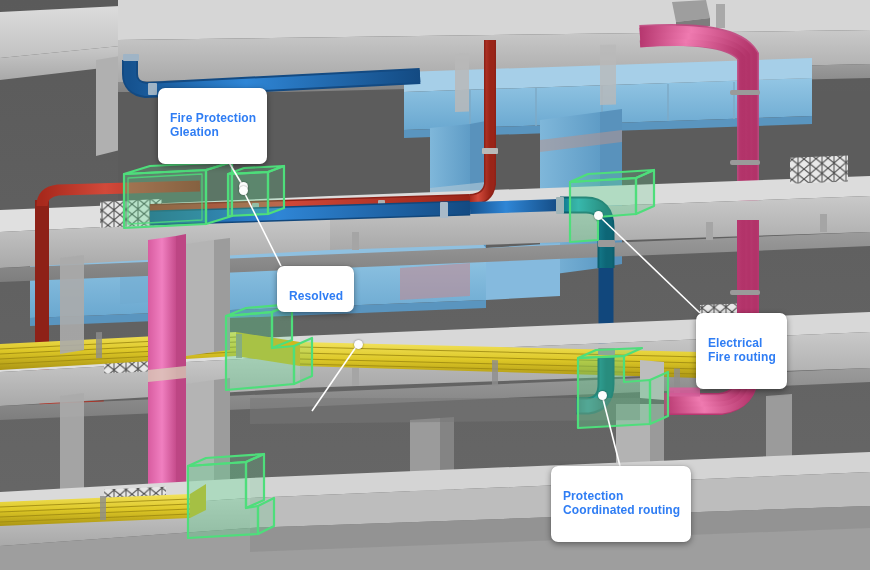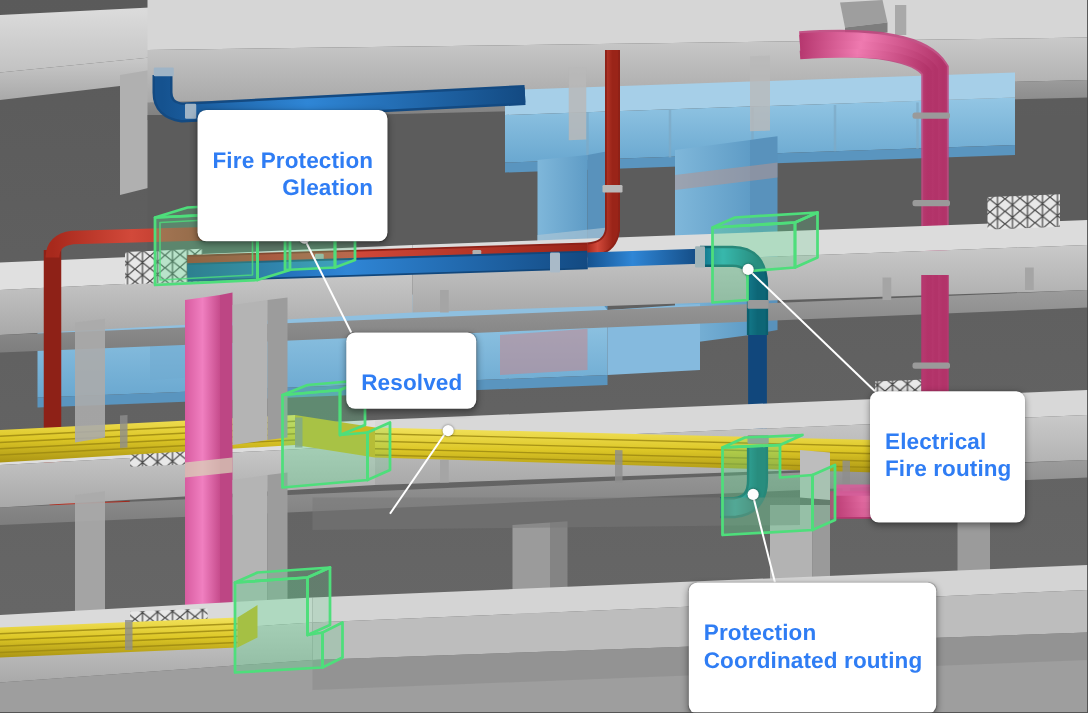--- a/index.html
+++ b/index.html
@@ -9,24 +9,24 @@
     background:#6e6e6e;
   }
   #scene{position:absolute;inset:0;}
   svg.layer{position:absolute;left:0;top:0;width:870px;height:570px;overflow:visible;}
 
   
   .callout{
     position:absolute;background:#ffffff;border-radius:7px;
     padding:8px 11px 9px 12px;
     box-shadow:0 2px 6px rgba(0,0,0,.40), 0 0 1px rgba(0,0,0,.25);
-    color:#2f7df4;font-size:18px;line-height:1.22;font-weight:700;
+    color:#2f7df4;font-size:12px;line-height:1.22;font-weight:700;
     white-space:pre-line;letter-spacing:.1px;
   }
-  .callout .l2{display:block;text-align:right;}
+  .callout .l2{display:block;}
   .dot{position:absolute;width:9px;height:9px;border-radius:50%;
        background:#fdfdfd;box-shadow:0 0 2px rgba(0,0,0,.5);}
 </style>
 </head>
 <body>
 
 <div id="stage">
 
   <svg class="layer" id="scene" viewBox="0 0 870 570">
     <defs>

